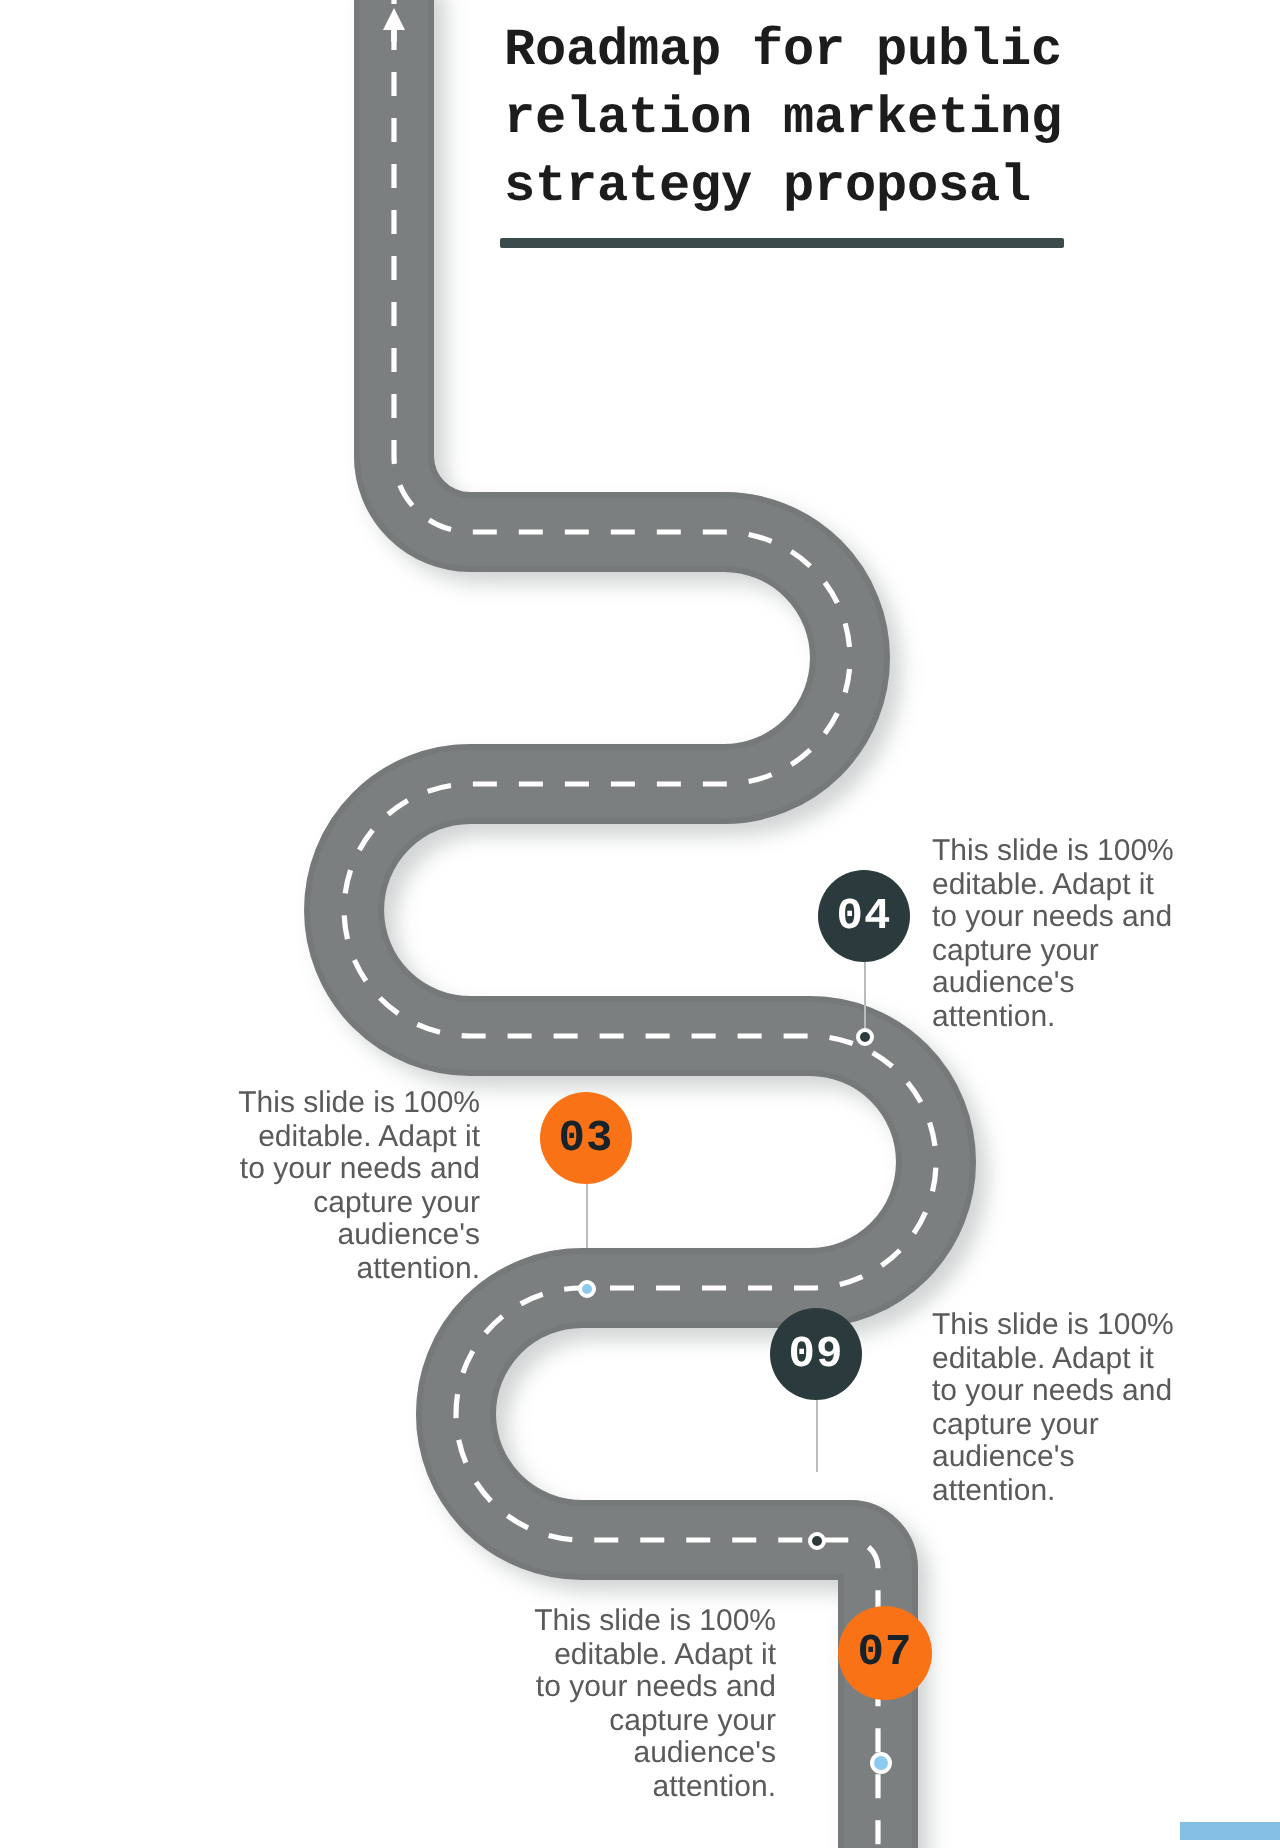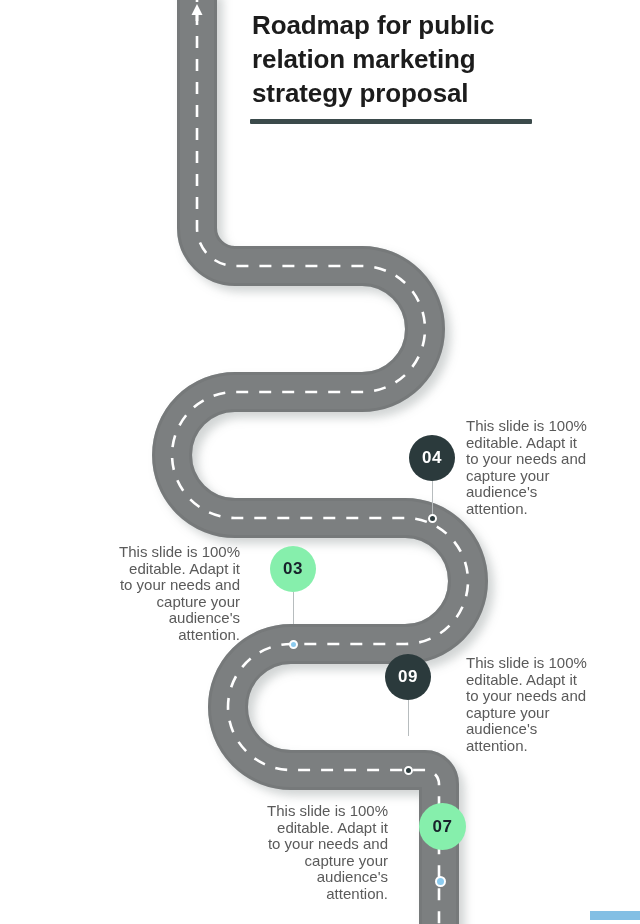--- a/index.html
+++ b/index.html
@@ -26,21 +26,21 @@
 
   
   #title-block {
     position: absolute;
     left: 252px;
     top: 8px;
     width: 290px;
   }
   #page-title {
     margin: 0;
-    font-family: Liberation Sans, sans-serif;
+    font-family: Liberation Mono, monospace;
     font-weight: bold;
     font-size: 26px;
     line-height: 34px;
     color: #1c1c1c;
     letter-spacing: -0.1px;
   }
   #title-rule {
     position: absolute;
     left: 250px;
     top: 119px;
@@ -65,32 +65,32 @@
     position: absolute;
   }
   .milestone-badge {
     position: absolute;
     width: 46px;
     height: 46px;
     border-radius: 50%;
     display: flex;
     align-items: center;
     justify-content: center;
-    font-family: Liberation Sans, sans-serif;
+    font-family: Liberation Mono, monospace;
     font-weight: bold;
-    font-size: 17px;
+    font-size: 22px;
     letter-spacing: 0.5px;
     box-sizing: border-box;
   }
   .badge-dark {
     background: #2b3a3c;
     color: #ffffff;
   }
   .badge-light {
-    background: #86efac;
+    background: #f97316;
     color: #17222b;
   }
   .pin-stem {
     position: absolute;
     width: 1px;
     background: #b7bcbe;
   }
   .pin-dot {
     position: absolute;
     width: 9px;

